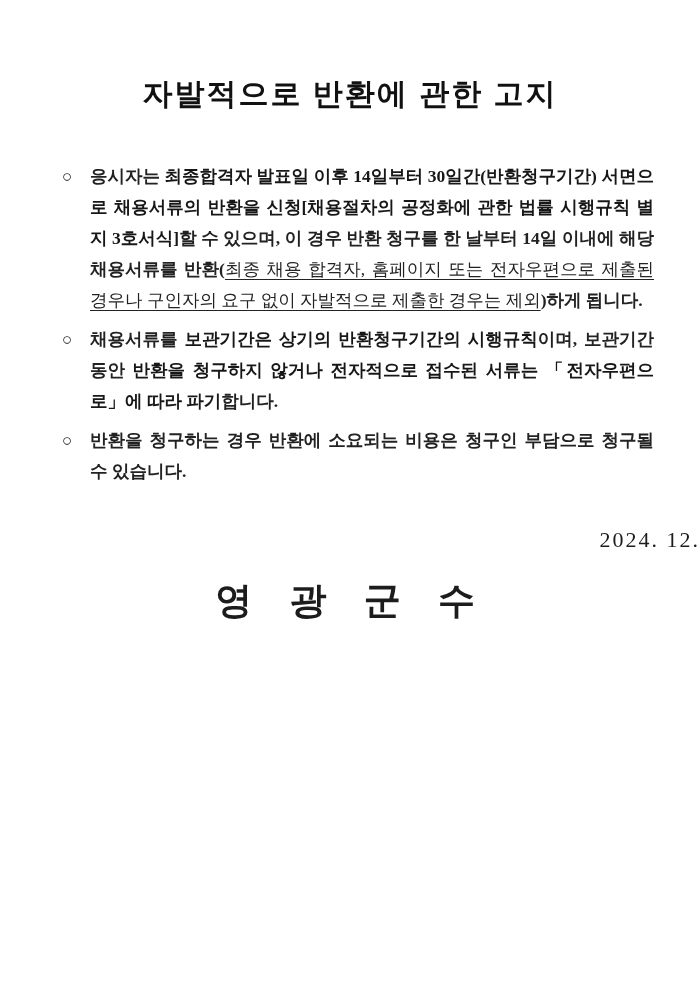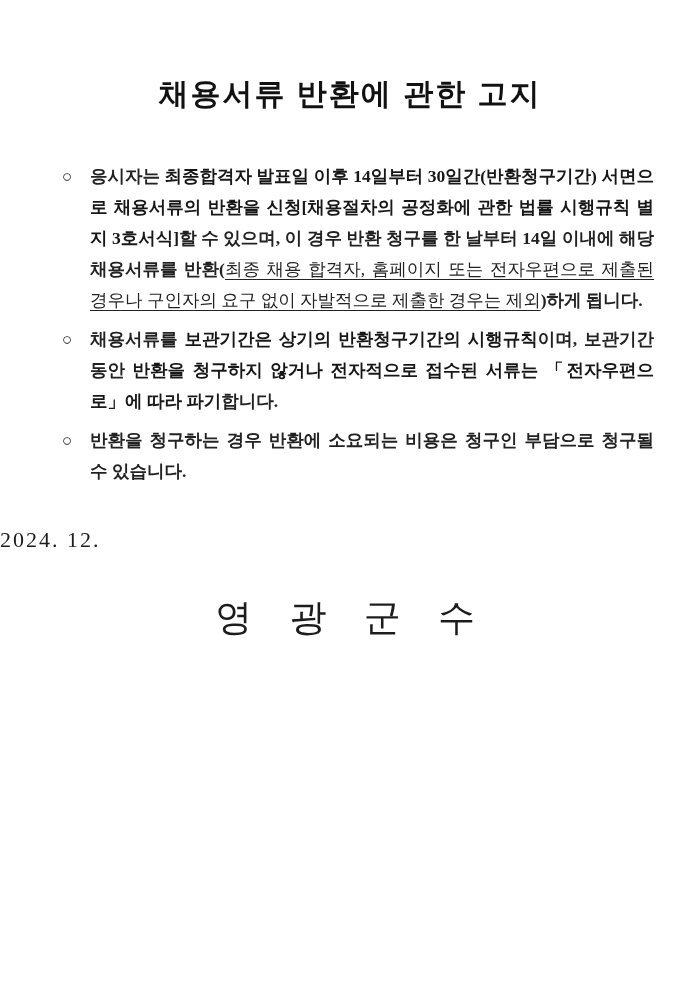--- a/index.html
+++ b/index.html
@@ -47,39 +47,40 @@
     color: #222222;
   }
   .seg-normal { font-weight: bold; }
   .seg-bold   { font-weight: bold; color: #171717; }
   .seg-underline {
     text-decoration: underline;
     text-underline-offset: 4px;
   }
   .doc-date {
     margin-top: 40px;
-    text-align: left;
+    text-align: right;
     font-size: 22px;
     letter-spacing: 2px;
     color: #1c1c1c;
   }
   .doc-signature {
-    margin-top: 40px;
+    margin-top: 23px;
     text-align: center;
     font-size: 37px;
     letter-spacing: 10px;
     word-spacing: 8px;
     color: #1c1c1c;
+    font-weight: bold;
   }
 </style>
 </head>
 <body>
 
 <div class="page">
-  <h1 class="doc-title">채용서류 반환에 관한 고지</h1>
+  <h1 class="doc-title">자발적으로 반환에 관한 고지</h1>
 
   <div class="notice-body">
       <div class="bullet"><span class="marker">○</span><span class="seg-normal">응시자는 </span><span class="seg-bold">최종합격자 발표일 이후 14일부터 30일간(반환청구기간) 서면으로 채용서류의 반환을 신청[채용절차의 공정화에 관한 법률 시행규칙 별지 3호서식]</span><span class="seg-normal">할 수 있으며, 이 경우 반환 청구를 한 날부터 14일 이내에 해당 채용서류를 반환(</span><span class="seg-underline">최종 채용 합격자, 홈페이지 또는 전자우편으로 제출된 경우나 구인자의 요구 없이 자발적으로 제출한 경우는 제외</span><span class="seg-normal">)하게 됩니다.</span></div>
       <div class="bullet"><span class="marker">○</span><span class="seg-normal">채용서류를 </span><span class="seg-bold">보관기간은 상기의 반환청구기간의 시행규칙</span><span class="seg-normal">이며, 보관기간동안 </span><span class="seg-bold">반환을 청구하지 않거나 전자적으로 접수된 서류는 「전자우편으로」에 따라 파기</span><span class="seg-normal">합니다.</span></div>
       <div class="bullet"><span class="marker">○</span><span class="seg-normal">반환을 청구하는 경우 반환에 소요되는 비용은 청구인 부담으로 청구될 수 있습니다.</span></div>
     </div>
 
   <div class="doc-date">2024. 12.</div>
 
   <div class="doc-signature">영 광 군 수</div>

